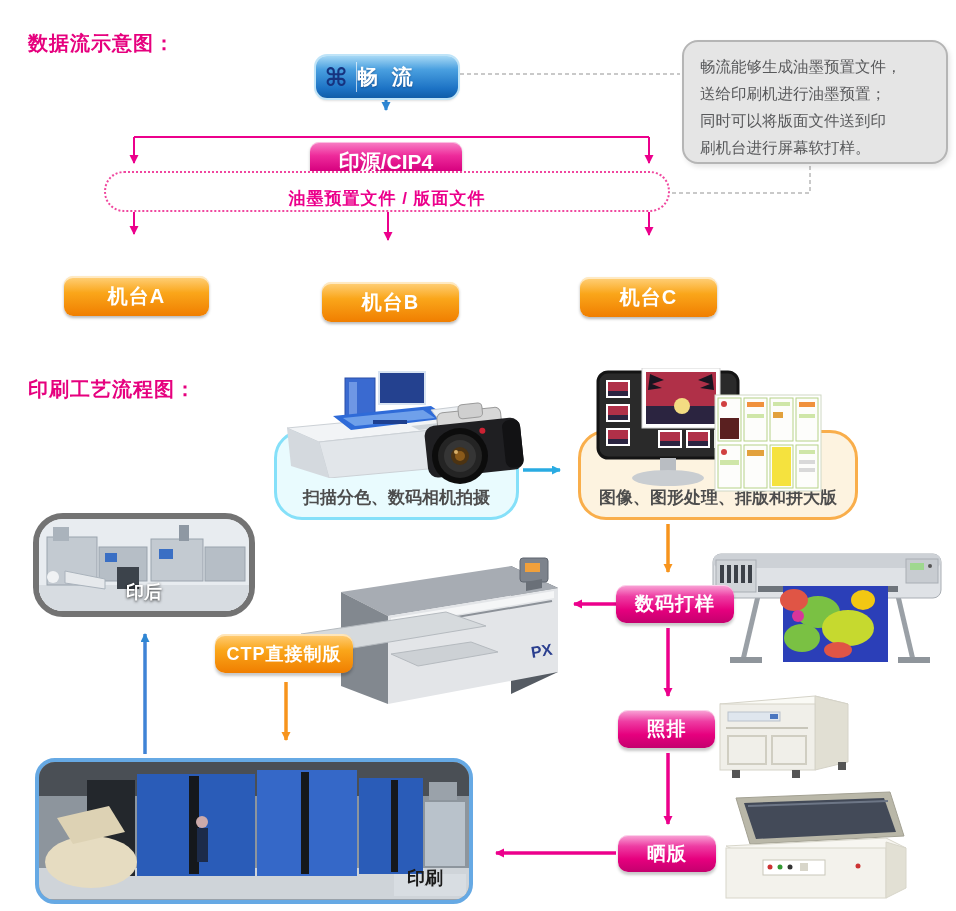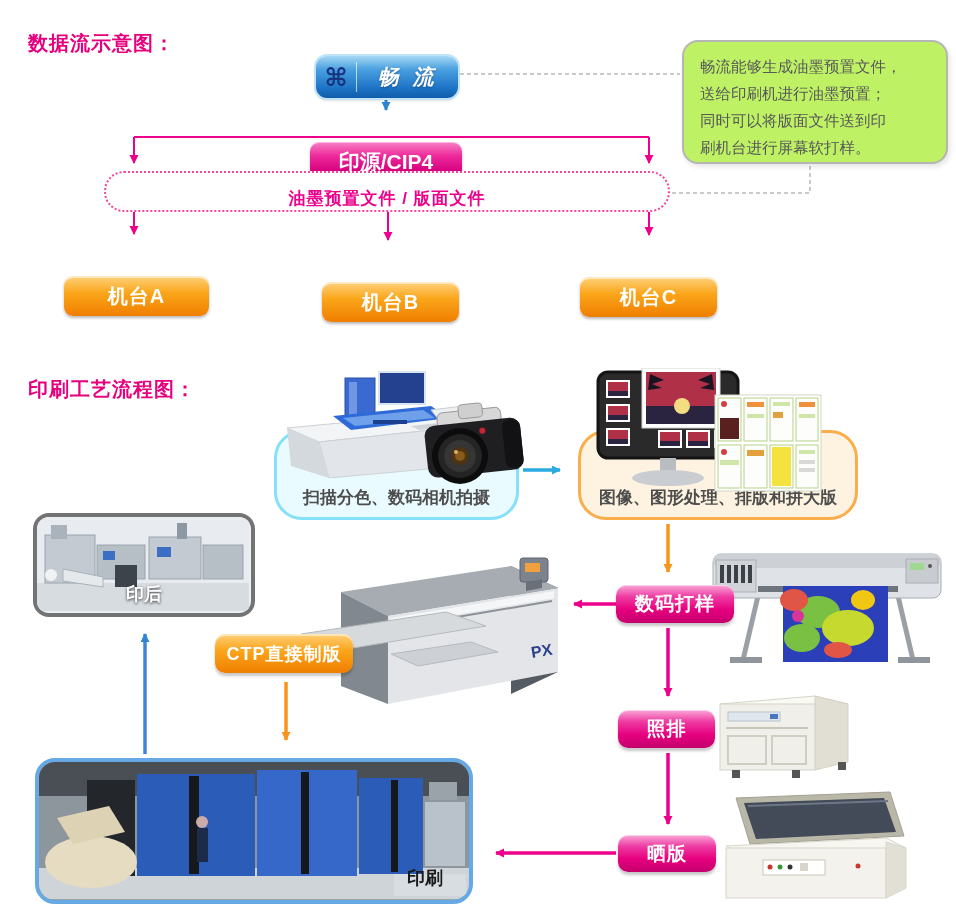--- a/index.html
+++ b/index.html
@@ -11,62 +11,62 @@
 
   .sec-title{position:absolute;color:#e6007e;font-weight:bold;font-size:20px;letter-spacing:1px;z-index:2;}
 
   
   .btn-changliu{left:316px;top:56px;width:142px;height:42px;border-radius:11px;
     background:linear-gradient(180deg,#a6d8f5 0%,#4aa0e0 32%,#1c72c4 78%,#0f5da9 100%);
     box-shadow:0 0 0 2px #bfe4f8,0 2px 3px rgba(0,0,0,.25);
     display:flex;align-items:center;z-index:2;}
   .cmd{width:40px;text-align:center;color:#16337f;font-size:25px;font-weight:bold;line-height:42px;}
   .btn-changliu .sep{width:1px;height:30px;background:rgba(255,255,255,.65);}
-  .btn-changliu .lbl{flex:1;text-align:center;color:#fff;font-weight:bold;font-size:21px;letter-spacing:4px;text-shadow:0 1px 2px rgba(0,0,40,.35);font-style:italic;}
+  .btn-changliu .lbl{flex:1;text-align:left;color:#fff;font-weight:bold;font-size:21px;letter-spacing:4px;text-shadow:0 1px 2px rgba(0,0,40,.35);}
 
   .btn-yinyuan{left:310px;top:116px;width:152px;height:39px;border-radius:9px;
     background:linear-gradient(180deg,#f881c6 0%,#ee2b9b 35%,#d6007e 75%,#a80063 100%);
     box-shadow:0 2px 3px rgba(0,0,0,.25), inset 0 1px 0 rgba(255,255,255,.5);
     color:#fff;font-weight:bold;font-size:21px;display:flex;align-items:center;justify-content:center;z-index:2;margin-top:26px;}
 
   .bus{left:104px;top:171px;width:562px;height:37px;border:2px dotted #f0479f;border-radius:20px;
     background:#fff;color:#ec008c;font-weight:bold;font-size:17px;
     display:flex;align-items:flex-end;justify-content:center;z-index:2;letter-spacing:1px;}
 
   .btn-machine{height:40px;border-radius:9px;color:#fff;font-weight:bold;font-size:20px;
     background:linear-gradient(180deg,#ffd27e 0%,#faa61a 42%,#f07e00 100%);
     box-shadow:inset 0 2px 0 rgba(255,255,255,.55),0 2px 3px rgba(0,0,0,.28);
     display:flex;align-items:center;justify-content:center;z-index:2;letter-spacing:1px;margin-top:32px;}
   .mA{left:64px;top:244px;width:145px;}
   .mB{left:322px;top:250px;width:137px;}
   .mC{left:580px;top:245px;width:137px;}
 
   .note{left:682px;top:40px;width:266px;height:124px;border:2px solid #b5b5b5;border-radius:16px;
-    background:#bef264;box-shadow:2px 3px 5px rgba(0,0,0,.10);z-index:2;
+    background:#e5e5e5;box-shadow:2px 3px 5px rgba(0,0,0,.10);z-index:2;
     padding:11px 10px 0 16px;box-sizing:border-box;color:#58595b;font-size:15.5px;line-height:27px;}
 
   
   .flowbox{position:absolute;z-index:2;border-radius:28px;box-sizing:border-box;}
   .scanbox{left:274px;top:430px;width:245px;height:90px;background:#e9fbfe;border:3px solid #85e0f9;}
   .imgbox{left:578px;top:430px;width:280px;height:90px;background:#fdf3e0;border:3px solid #f9ae4b;}
   .flowbox .lbl{position:absolute;left:0;right:0;bottom:8px;text-align:center;color:#4d4d4d;font-weight:bold;font-size:17px;}
 
   .btn-pill{position:absolute;border-radius:10px;color:#fff;font-weight:bold;font-size:19px;
     display:flex;align-items:center;justify-content:center;z-index:4;
     background:linear-gradient(180deg,#f9a8d8 0%,#ee3da3 30%,#e6007e 65%,#c4006e 100%);
     box-shadow:0 3px 3px rgba(0,0,0,.22), inset 0 1px 0 rgba(255,255,255,.5);letter-spacing:1px;}
   .bp-proof{left:616px;top:585px;width:118px;height:38px;}
   .bp-zhaopai{left:618px;top:710px;width:97px;height:38px;}
   .bp-shaiban{left:618px;top:835px;width:98px;height:37px;}
   .bp-ctp{left:215px;top:634px;width:138px;height:39px;font-size:18px;
     background:linear-gradient(180deg,#ffcf7a 0%,#faa61a 42%,#f07e00 100%);
     box-shadow:0 3px 3px rgba(0,0,0,.22), inset 0 2px 0 rgba(255,255,255,.5);}
 
   .photo{position:absolute;z-index:2;overflow:hidden;box-sizing:border-box;}
-  .postpress{left:33px;top:513px;width:222px;height:104px;border:4px solid #737373;border-radius:16px;background:#edf0f3;}
+  .postpress{left:33px;top:513px;width:222px;height:104px;border:6px solid #737373;border-radius:30px;background:#edf0f3;}
   .press{left:35px;top:758px;width:438px;height:146px;border:4px solid #66a9e4;border-radius:20px;background:#9aa2aa;}
   .photo .plbl{position:absolute;font-weight:bold;font-size:18px;z-index:5;}
   .postpress .plbl{left:0;right:0;bottom:7px;text-align:center;color:#fff;text-shadow:0 1px 3px rgba(0,0,0,.8);}
   .press .plbl{right:26px;bottom:10px;color:#1a1a1a;}
 </style>
 </head>
 <body>
 
 <div id="canvas">
 

